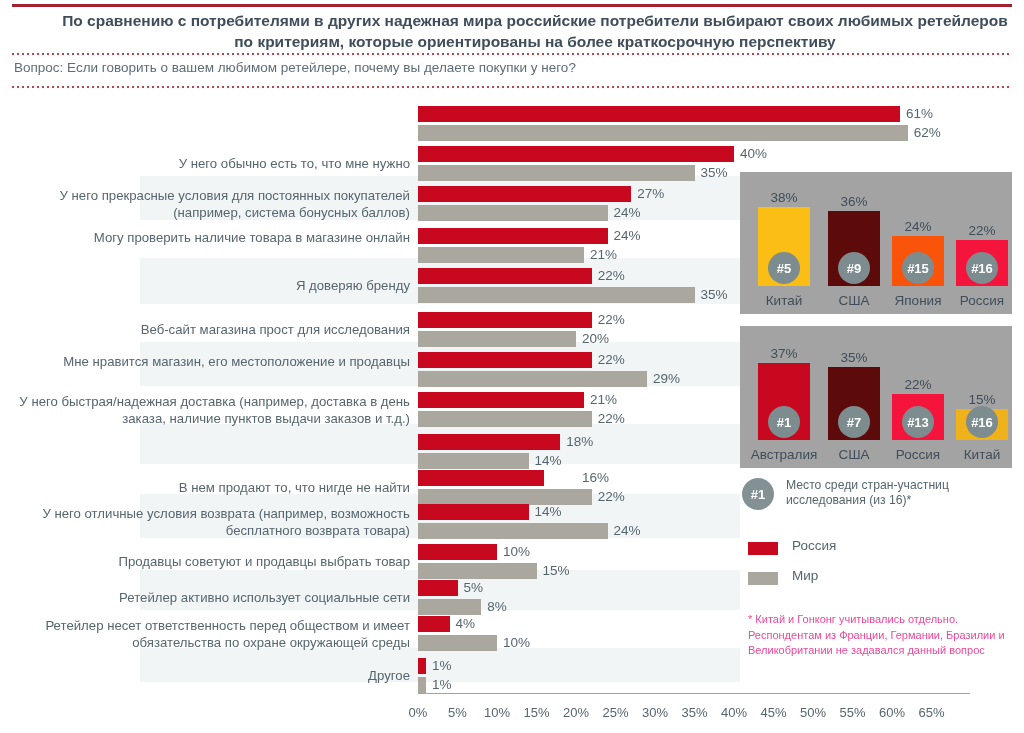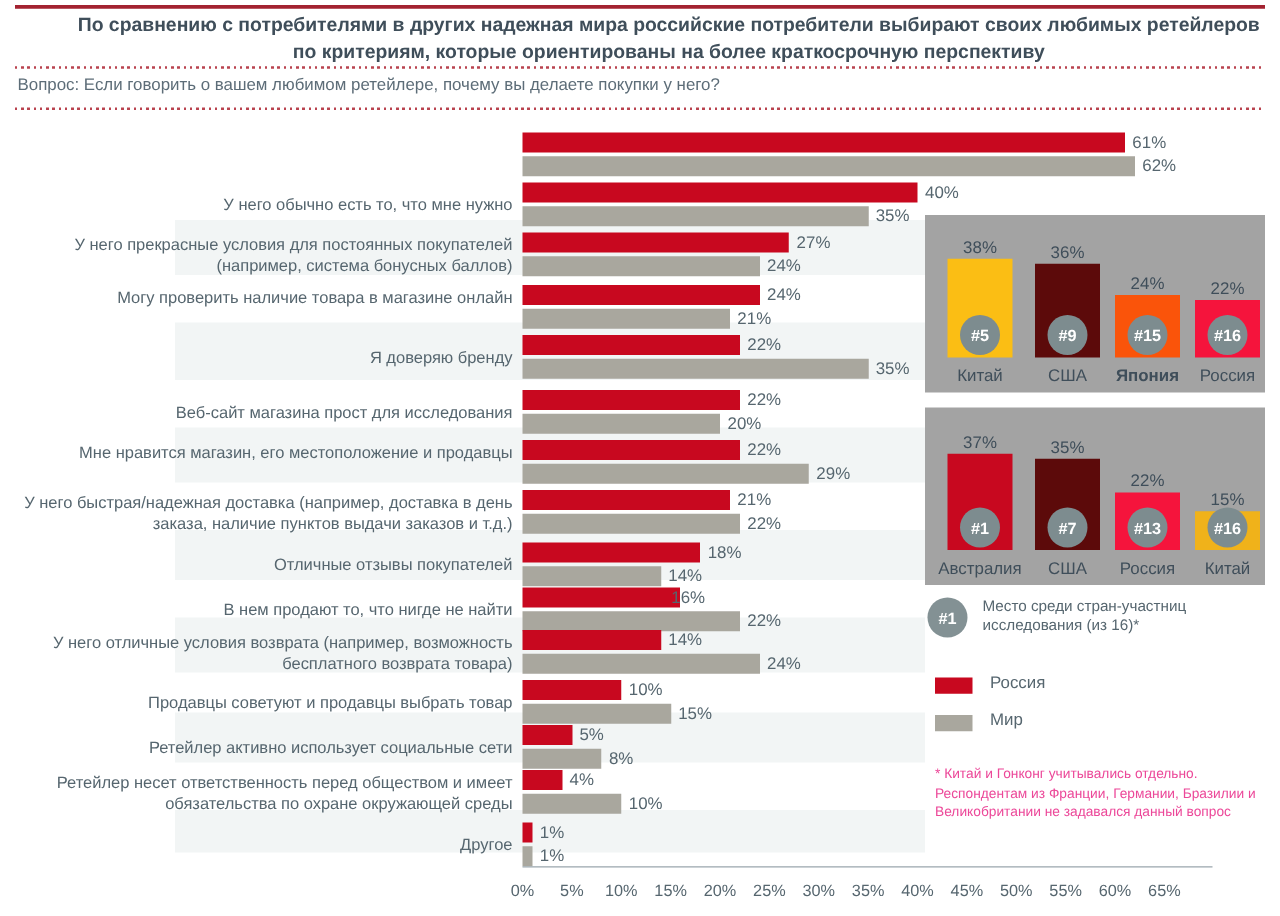--- a/index.html
+++ b/index.html
@@ -172,30 +172,29 @@
       <div class="bar-val" style="top: 27px; left: 653.1px;">29%</div>
     </div>
     <div class="cat-row" style="top: 292px; height: 38px;">
       <div class="cat-label" style="top: 9px;">У него быстрая/надежная доставка (например, доставка в день заказа, наличие пунктов выдачи заказов и т.д.)</div>
       <div class="bar russia" style="top: 8px; width: 165.9px;"></div>
       <div class="bar-val" style="top: 8px; left: 589.9px;">21%</div>
       <div class="bar world" style="top: 27px; width: 173.8px;"></div>
       <div class="bar-val" style="top: 27px; left: 597.8px;">22%</div>
     </div>
     <div class="cat-row" style="top: 334px; height: 38px;">
-      <div class="cat-label" style="top: 17px;">Отличные отзывы покупателей</div>
       <div class="bar russia" style="top: 8px; width: 142.2px;"></div>
       <div class="bar-val" style="top: 8px; left: 566.2px;">18%</div>
       <div class="bar world" style="top: 27px; width: 110.6px;"></div>
       <div class="bar-val" style="top: 27px; left: 534.6px;">14%</div>
     </div>
     <div class="cat-row" style="top: 370px; height: 38px;">
       <div class="cat-label" style="top: 17px;">В нем продают то, что нигде не найти</div>
       <div class="bar russia" style="top: 8px; width: 126.4px;"></div>
-      <div class="bar-val" style="top: 8px; left: 537px;">16%</div>
+      <div class="bar-val" style="top: 8px; left: 582px;">16%</div>
       <div class="bar world" style="top: 27px; width: 173.8px;"></div>
       <div class="bar-val" style="top: 27px; left: 597.8px;">22%</div>
     </div>
     <div class="cat-row" style="top: 404px; height: 38px;">
       <div class="cat-label" style="top: 9px;">У него отличные условия возврата (например, возможность бесплатного возврата товара)</div>
       <div class="bar russia" style="top: 8px; width: 110.6px;"></div>
       <div class="bar-val" style="top: 8px; left: 534.6px;">14%</div>
       <div class="bar world" style="top: 27px; width: 189.6px;"></div>
       <div class="bar-val" style="top: 27px; left: 613.6px;">24%</div>
     </div>
@@ -236,21 +235,21 @@
     <div class="mini-val" style="left: 14px; bottom: 109px; position: absolute;">38%</div>
     <div class="rank-badge" style="left: 28px; bottom: 30px;">#5</div>
     <div class="mini-country" style="left: 8px; bottom: 6px; position: absolute;">Китай</div>
     <div class="mini-bar" style="left: 88px; bottom: 28px; height: 75px; background: rgb(92, 10, 10);"></div>
     <div class="mini-val" style="left: 84px; bottom: 105px; position: absolute;">36%</div>
     <div class="rank-badge" style="left: 98px; bottom: 30px;">#9</div>
     <div class="mini-country" style="left: 78px; bottom: 6px; position: absolute;">США</div>
     <div class="mini-bar" style="left: 152px; bottom: 28px; height: 50px; background: rgb(250, 84, 10);"></div>
     <div class="mini-val" style="left: 148px; bottom: 80px; position: absolute;">24%</div>
     <div class="rank-badge" style="left: 162px; bottom: 30px;">#15</div>
-    <div class="mini-country" style="left: 142px; bottom: 6px; position: absolute; font-weight: bold;">Япония</div>
+    <div class="mini-country" style="left: 142px; bottom: 6px; position: absolute;">Япония</div>
     <div class="mini-bar" style="left: 216px; bottom: 28px; height: 46px; background: rgb(245, 20, 60);"></div>
     <div class="mini-val" style="left: 212px; bottom: 76px; position: absolute;">22%</div>
     <div class="rank-badge" style="left: 226px; bottom: 30px;">#16</div>
     <div class="mini-country" style="left: 206px; bottom: 6px; position: absolute;">Россия</div>
   </div>
 <div class="mini-panel" id="mini-panel-2">
     <div class="mini-bar" style="left: 18px; bottom: 28px; height: 77px; background: rgb(200, 8, 31);"></div>
     <div class="mini-val" style="left: 14px; bottom: 107px; position: absolute;">37%</div>
     <div class="rank-badge" style="left: 28px; bottom: 30px;">#1</div>
     <div class="mini-country" style="left: 8px; bottom: 6px; position: absolute;">Австралия</div>

